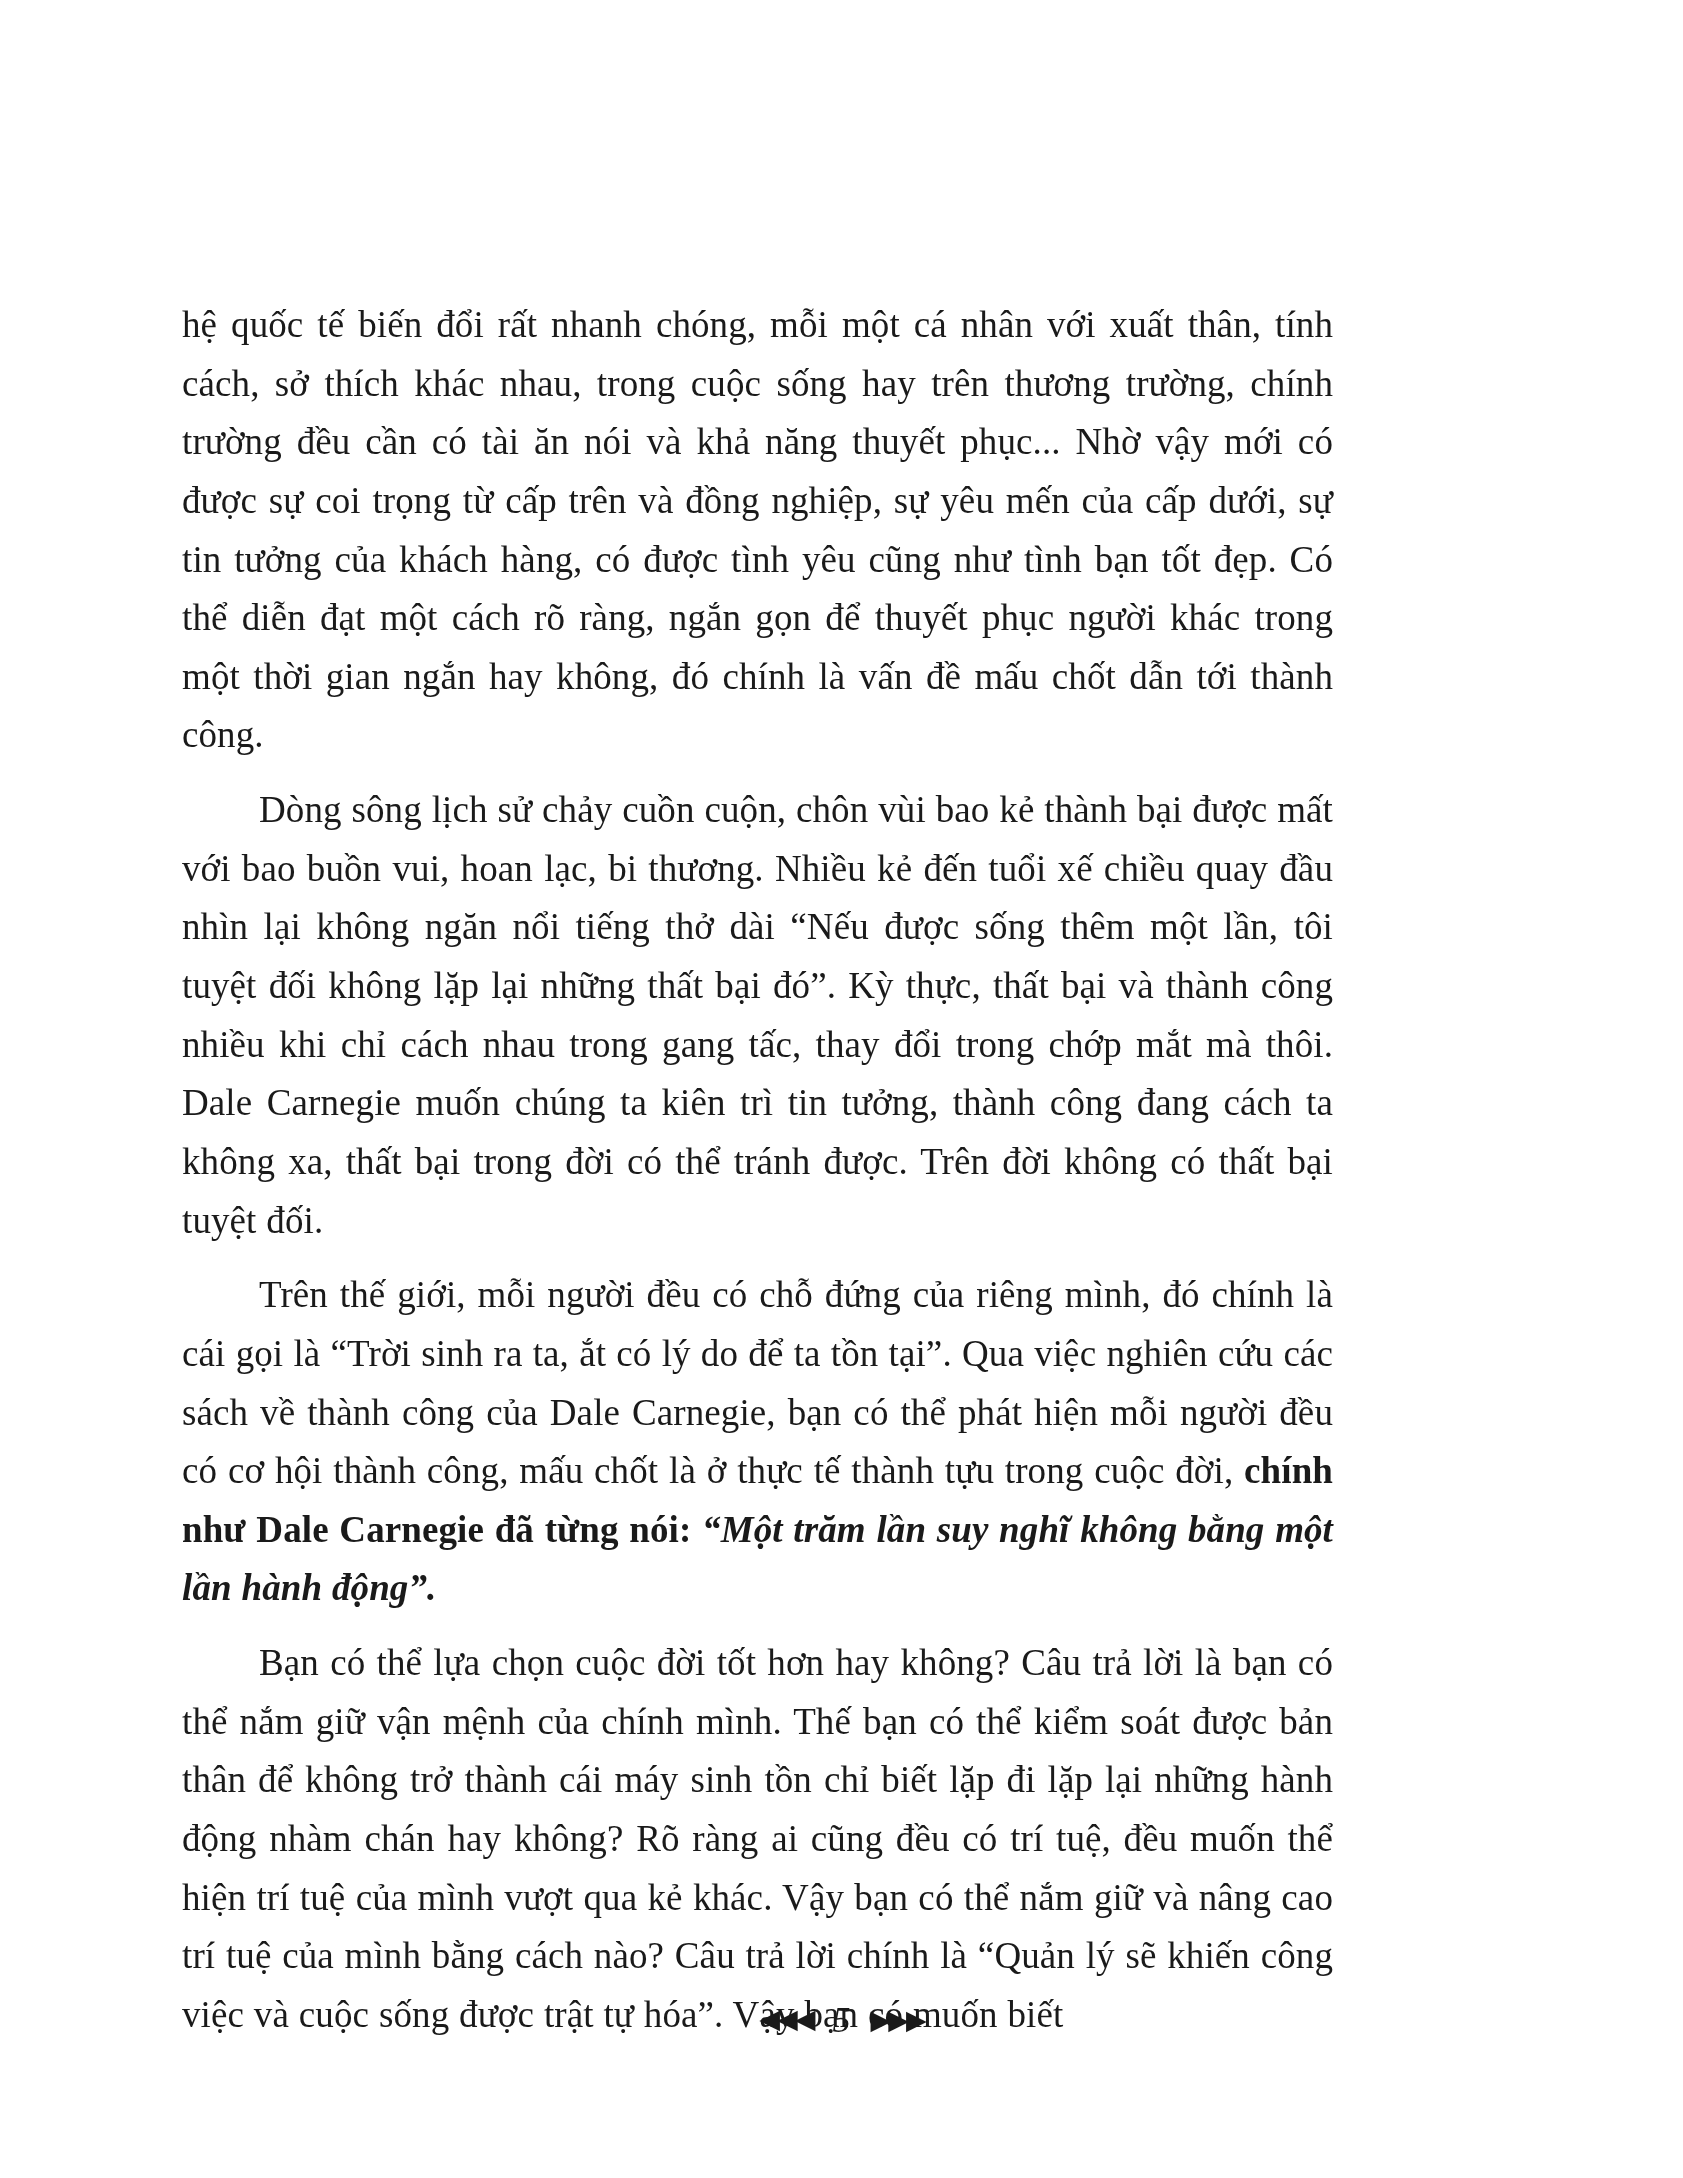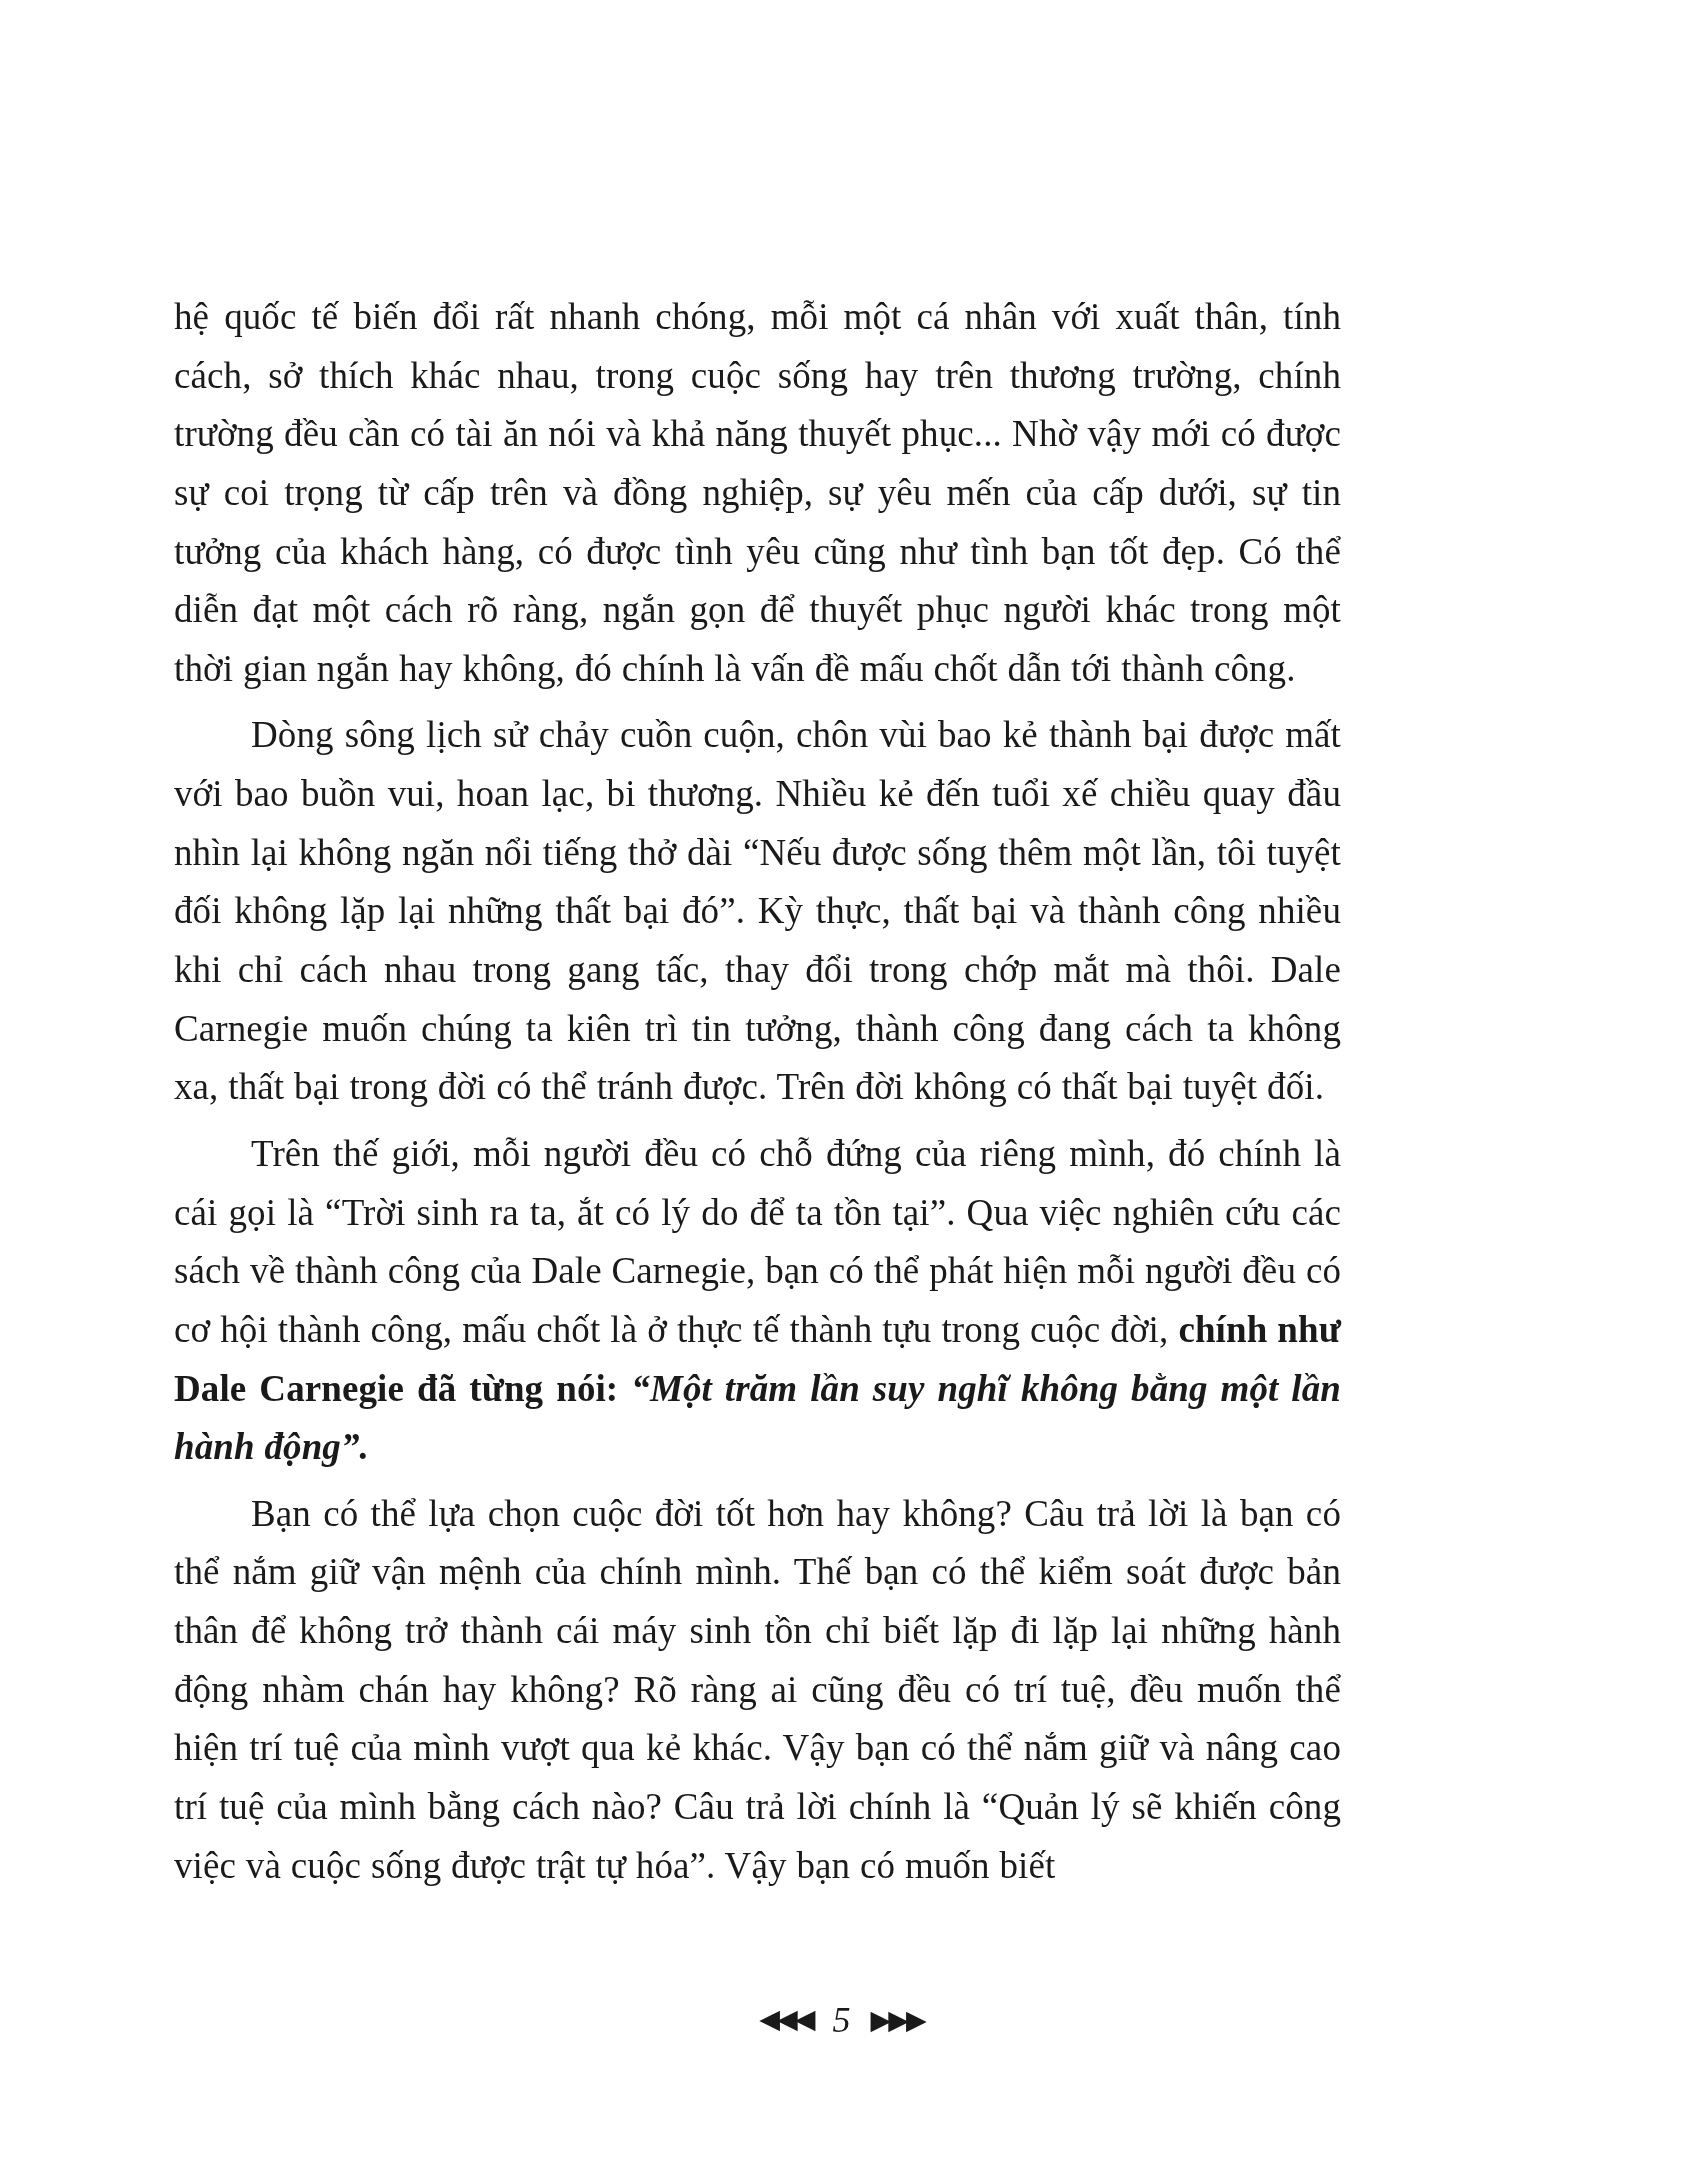--- a/index.html
+++ b/index.html
@@ -20,21 +20,21 @@
     height: 2178px;
     box-sizing: border-box;
   }
   .text-column {
     position: absolute;
     left: 166px;
     top: 280px;
     width: 1183px;
   }
   p.body-par {
-    margin: 8px;
+    margin: 16px;
     font-size: 37px;
     line-height: 1.585;
     text-align: justify;
     text-justify: inter-word;
     letter-spacing: 0.1px;
     word-spacing: 0.5px;
   }
   p.indent {
     text-indent: 77px;
   }

